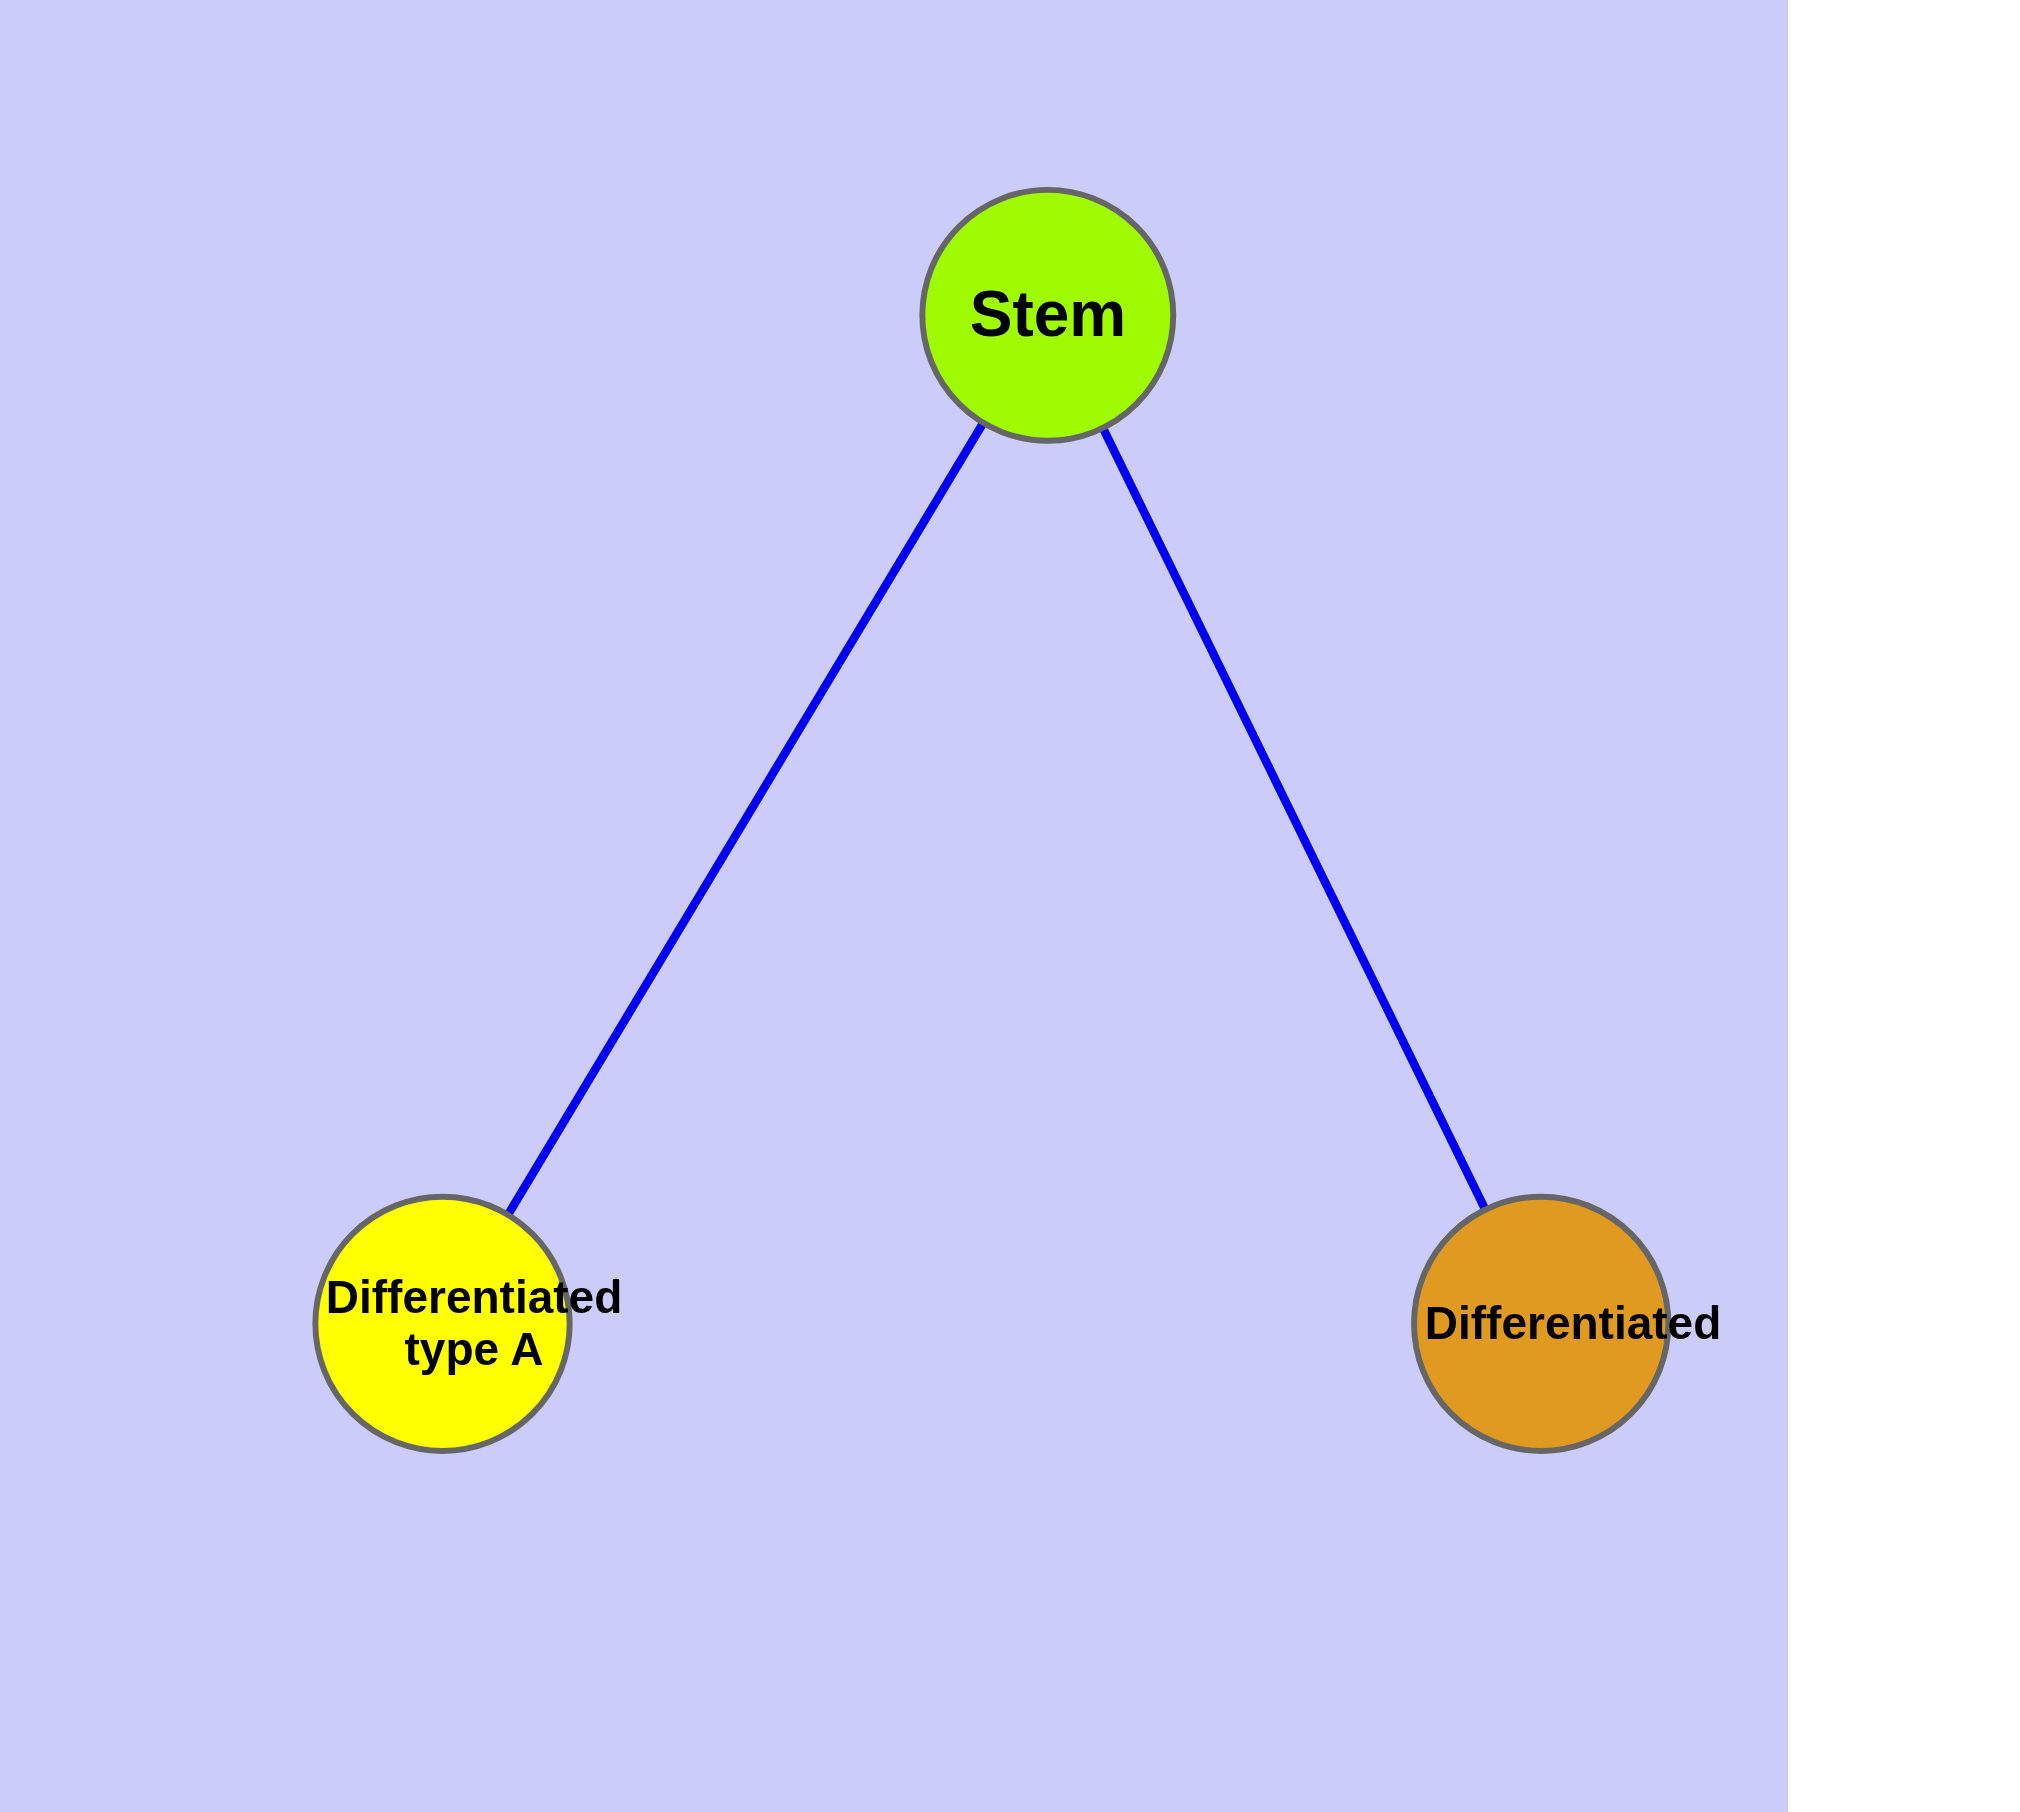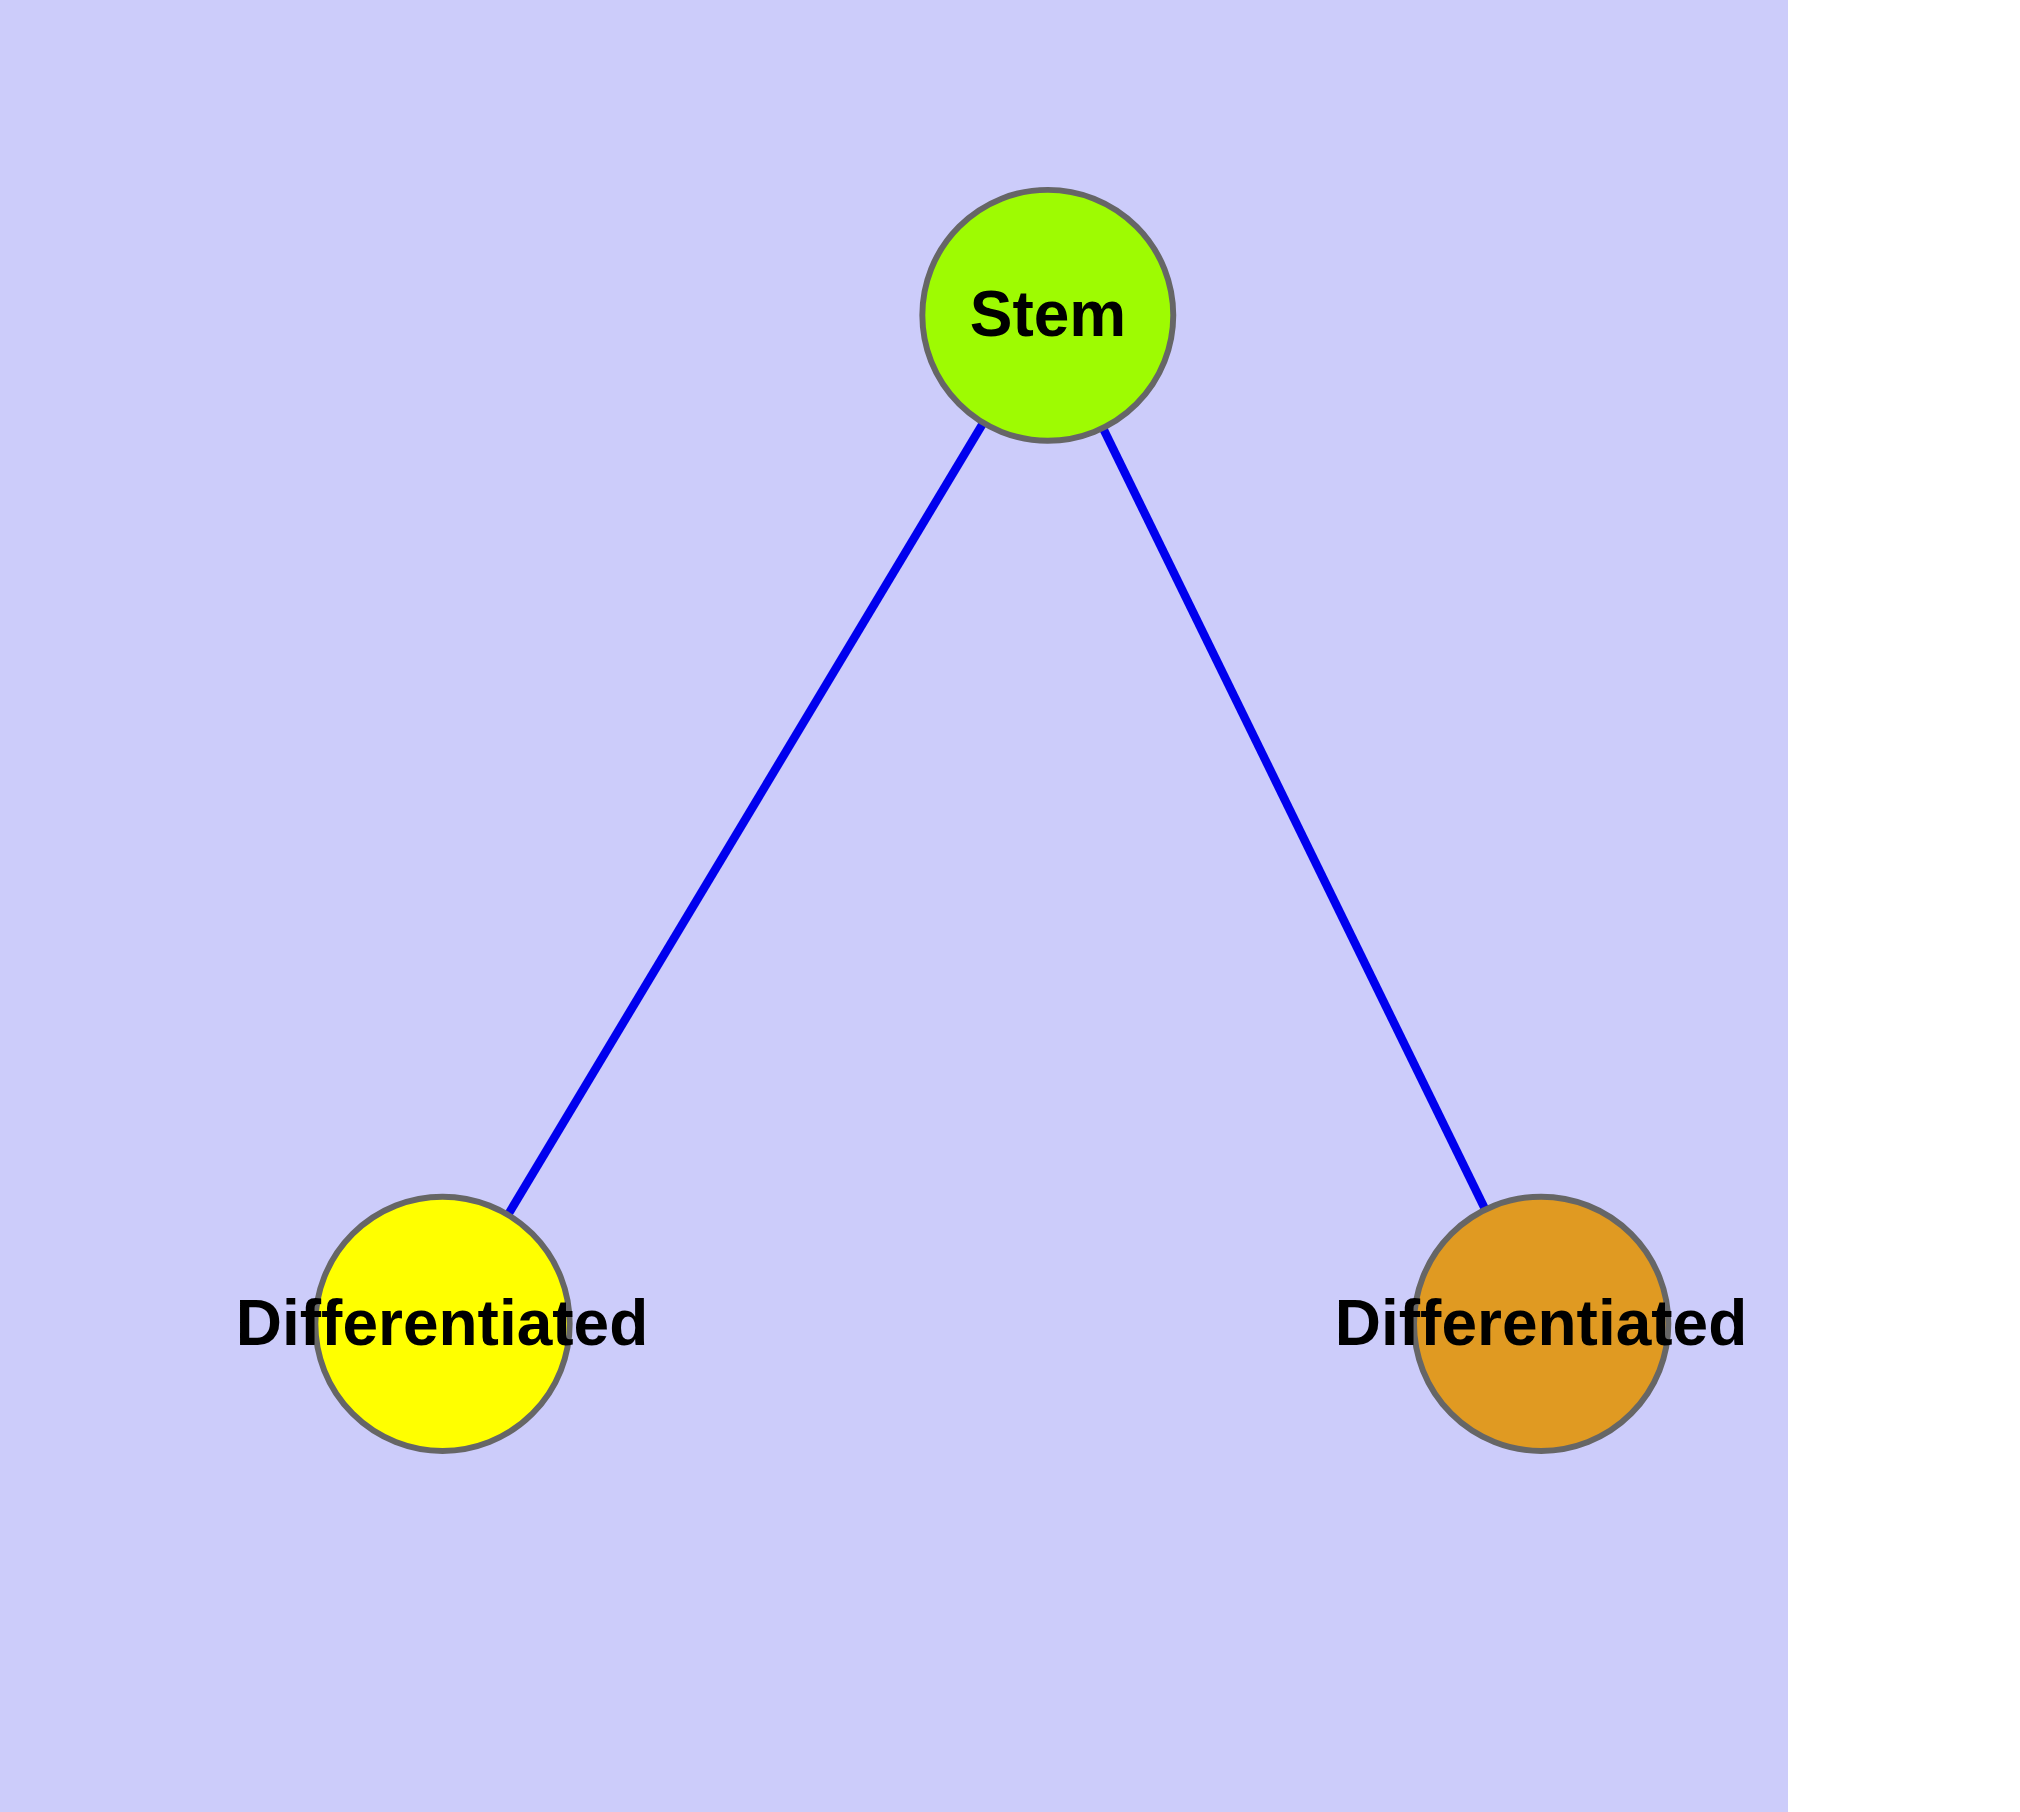--- a/index.html
+++ b/index.html
@@ -31,21 +31,22 @@
     color: #000000;
     line-height: 1.12;
     white-space: pre;
     pointer-events: none;
     transform: translate(-50%, -50%);
   }
   .node-label.single {
     font-size: 64px;
   }
   .node-label.double {
-    font-size: 64px;
+    font-size: 46px;
+    margin-left: 32px;
   }
 </style>
 </head>
 <body>
 
 <div id="canvas" style="width: 1788px; height: 1812px;">
 
   <svg id="graph-svg" viewBox="0 0 2384 2138" preserveAspectRatio="none" xmlns="http://www.w3.org/2000/svg" style="width: 2021px; height: 1812px;">
     <rect id="bg-rect" x="0" y="0" width="2384" height="2138" fill="#ccccfa"></rect>
     <g id="edges-group">
@@ -54,18 +55,18 @@
       </g>
     <g id="nodes-group">
         <circle cx="1236" cy="372" r="148" fill="#9efb02" stroke="#666666" stroke-width="7"></circle>
         <circle cx="522" cy="1562" r="150" fill="#ffff00" stroke="#666666" stroke-width="7"></circle>
         <circle cx="1818" cy="1562" r="150" fill="#e09a22" stroke="#666666" stroke-width="7"></circle>
       </g>
   </svg>
 
   <div id="labels-layer">
       <div class="node-label single" style="left: 1048px; top: 315px; color: rgb(0, 0, 0);"><div>Stem</div></div>
-      <div class="node-label double" style="left: 442px; top: 1324px; color: rgb(0, 0, 0);"><div>Differentiated</div></div>
+      <div class="node-label double" style="left: 442px; top: 1324px; color: rgb(0, 0, 0);"><div>Differentiated</div><div>type A</div></div>
       <div class="node-label double" style="left: 1541px; top: 1324px; color: rgb(0, 0, 0);"><div>Differentiated</div></div>
     </div>
 
 </div>
 
 
 </body></html>

